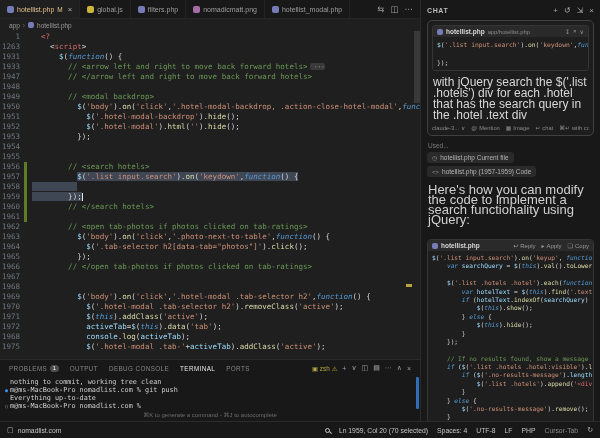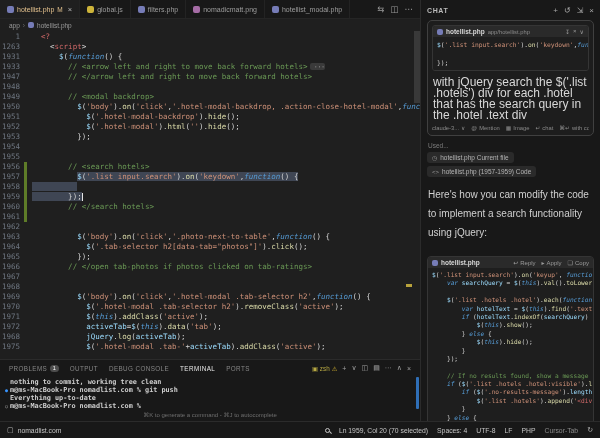--- a/index.html
+++ b/index.html
@@ -46,21 +46,21 @@
   
   .panel{height:62px;flex:none;border-top:1px solid #2b2b2b;background:#181818;display:flex;flex-direction:column;position:relative;}
   .ptabs{height:16px;display:flex;align-items:center;gap:11px;padding:0 9px;flex:none;}
   .ptab{font-size:6.3px;letter-spacing:.4px;color:#868686;display:flex;gap:3px;align-items:center;cursor:pointer;}
   .ptab.active{color:#e7e7e7;}
   .badge{background:#4d4d4d;color:#fff;border-radius:5px;padding:0 2.5px;font-size:5.5px;line-height:7px;}
   .ptools{margin-left:auto;display:flex;align-items:center;gap:5px;font-size:7px;color:#a0a0a0;}
   .zsh{color:#b8a943;display:flex;gap:2px;align-items:center;font-size:6.3px;}
   .warn{color:#ccab2e;}
   .term{flex:1;padding:2px 0 0 3px;font-family:"DejaVu Sans Mono",monospace;font-size:6.8px;line-height:8px;color:#cfcfcf;position:relative;overflow:hidden;}
-  .tl{display:flex;height:8px;font-weight:bold;}
+  .tl{display:flex;height:8px;}
   .mk{width:7px;flex:none;font-size:5px;line-height:8px;text-align:center;color:transparent;}
   .mk.blue{color:#3794ff;} .mk.dim{color:#9b9b9b;}
   .tt{white-space:pre;}
   .term-scroll{position:absolute;right:1px;top:1px;width:3px;height:32px;background:#2f6fb7;border-radius:1px;}
   .term-hint{height:11px;text-align:center;font-size:6px;color:#6f6f6f;flex:none;line-height:11px;}
 
   
   .statusbar{height:17px;flex:none;background:#181818;border-top:1px solid #2b2b2b;display:flex;align-items:center;padding:0 7px;font-size:6.8px;color:#c5c5c5;}
   .sb-left{display:flex;gap:4px;align-items:center;}
   .sb-right{margin-left:auto;display:flex;gap:9px;align-items:center;}
@@ -82,21 +82,21 @@
   .card-hicons{margin-left:auto;display:flex;gap:3px;color:#9a9a9a;font-size:6px;flex:none;}
   .card-code{padding:3px 4px;background:#1e1e1e;font-family:"DejaVu Sans Mono",monospace;overflow:hidden;}
   .card-code .cl{height:9px;line-height:9px;font-size:6.3px;}
   .user-msg{font-size:12px;line-height:11px;color:#d8d8d8;padding:2px 1px 4px;}
   .controls{display:flex;gap:6px;align-items:center;font-size:5.8px;color:#8a8a8a;white-space:nowrap;overflow:hidden;}
   .ctl{display:flex;gap:2px;align-items:center;}
   .used{font-size:6.5px;color:#7d7d7d;margin:6px 1px 3px;}
   .chips{display:flex;flex-direction:column;align-items:flex-start;gap:3px;}
   .chip{display:inline-flex;background:#2a2a2a;border-radius:3px;padding:2px 5px;font-size:6.5px;color:#b5b5b5;gap:3px;align-items:center;max-width:100%;white-space:nowrap;overflow:hidden;}
   .chip-ico{color:#9a9a9a;font-size:6px;}
-  .intro{font-size:10px;line-height:19px;color:#d0d0d0;margin:8px 1px 14px;}
+  .intro{font-size:13px;line-height:10px;color:#d0d0d0;margin:8px 1px 14px;}
   .cblock{border:1px solid #353535;border-radius:4px;overflow:hidden;flex:none;background:#1e1e1e;}
   .cblock-h{display:flex;align-items:center;gap:3px;background:#2a2a2a;padding:2px 4px;font-size:6.5px;}
   .cb-file{font-weight:bold;color:#d6d6d6;white-space:nowrap;}
   .cb-actions{margin-left:auto;display:flex;gap:6px;color:#9a9a9a;font-size:6px;flex:none;}
   .cb-act{display:flex;gap:2px;align-items:center;cursor:pointer;}
   .cblock-code{padding:3px 4px;overflow:hidden;font-family:"DejaVu Sans Mono",monospace;}
   .cblock-code .cl{height:8.4px;line-height:8.4px;font-size:6.2px;}
   .shimmer{height:5px;width:140px;background:#2e2e2e;border-radius:2.5px;margin:4px 0;flex:none;}
 </style>
 </head>
@@ -159,32 +159,32 @@
             <div class="cl"><span class="gut">1952</span><span class="chbar"></span><span class="txt"><span class="pn">            </span><span class="vr">$</span><span class="pn">(</span><span class="st">'.hotel-modal'</span><span class="pn">).</span><span class="fn">html</span><span class="pn">(</span><span class="st">''</span><span class="pn">).</span><span class="fn">hide</span><span class="pn">();</span></span></div>
             <div class="cl"><span class="gut">1953</span><span class="chbar"></span><span class="txt"><span class="pn">          });</span></span></div>
             <div class="cl"><span class="gut">1954</span><span class="chbar"></span></div>
             <div class="cl"><span class="gut">1955</span><span class="chbar"></span><span class="txt"></span></div>
             <div class="cl"><span class="gut">1956</span><span class="chbar on"></span><span class="txt"><span class="cm">        // &lt;search hotels&gt;</span></span></div>
             <div class="cl"><span class="gut">1957</span><span class="chbar on"></span><span class="txt"><span class="pn">          </span><span class="vr sl">$</span><span class="pn sl">(</span><span class="st sl">'.list input.search'</span><span class="pn sl">).</span><span class="fn sl">on</span><span class="pn sl">(</span><span class="st sl">'keydown'</span><span class="pn sl">,</span><span class="kw sl">function</span><span class="pn sl">() {</span></span></div>
             <div class="cl"><span class="gut">1958</span><span class="chbar on"></span><span class="txt"><span class="sl">          </span></span></div>
             <div class="cl"><span class="gut">1959</span><span class="chbar on"></span><span class="txt"><span class="pn sl">        });</span><span class="cur"></span></span></div>
             <div class="cl"><span class="gut">1960</span><span class="chbar on"></span><span class="txt"><span class="cm">        // &lt;/search hotels&gt;</span></span></div>
             <div class="cl"><span class="gut">1961</span><span class="chbar on"></span><span class="txt"></span></div>
-            <div class="cl"><span class="gut">1962</span><span class="chbar"></span></div>
+            <div class="cl"><span class="gut">1962</span><span class="chbar"></span><span class="txt"><span class="cm">        // &lt;open tab-photos if photos clicked on tab-ratings&gt;</span></span></div>
             <div class="cl"><span class="gut">1963</span><span class="chbar"></span><span class="txt"><span class="pn">          </span><span class="vr">$</span><span class="pn">(</span><span class="st">'body'</span><span class="pn">).</span><span class="fn">on</span><span class="pn">(</span><span class="st">'click'</span><span class="pn">,</span><span class="st">'.photo-next-to-table'</span><span class="pn">,</span><span class="kw">function</span><span class="pn">() {</span></span></div>
             <div class="cl"><span class="gut">1964</span><span class="chbar"></span><span class="txt"><span class="pn">            </span><span class="vr">$</span><span class="pn">(</span><span class="st">'.tab-selector h2[data-tab="photos"]'</span><span class="pn">).</span><span class="fn">click</span><span class="pn">();</span></span></div>
             <div class="cl"><span class="gut">1965</span><span class="chbar"></span><span class="txt"><span class="pn">          });</span></span></div>
             <div class="cl"><span class="gut">1966</span><span class="chbar"></span><span class="txt"><span class="cm">        // &lt;/open tab-photos if photos clicked on tab-ratings&gt;</span></span></div>
             <div class="cl"><span class="gut">1967</span><span class="chbar"></span><span class="txt"></span></div>
             <div class="cl"><span class="gut">1968</span><span class="chbar"></span></div>
             <div class="cl"><span class="gut">1969</span><span class="chbar"></span><span class="txt"><span class="pn">          </span><span class="vr">$</span><span class="pn">(</span><span class="st">'body'</span><span class="pn">).</span><span class="fn">on</span><span class="pn">(</span><span class="st">'click'</span><span class="pn">,</span><span class="st">'.hotel-modal .tab-selector h2'</span><span class="pn">,</span><span class="kw">function</span><span class="pn">() {</span></span></div>
             <div class="cl"><span class="gut">1970</span><span class="chbar"></span><span class="txt"><span class="pn">            </span><span class="vr">$</span><span class="pn">(</span><span class="st">'.hotel-modal .tab-selector h2'</span><span class="pn">).</span><span class="fn">removeClass</span><span class="pn">(</span><span class="st">'active'</span><span class="pn">);</span></span></div>
             <div class="cl"><span class="gut">1971</span><span class="chbar"></span><span class="txt"><span class="pn">            </span><span class="vr">$</span><span class="pn">(</span><span class="kw">this</span><span class="pn">).</span><span class="fn">addClass</span><span class="pn">(</span><span class="st">'active'</span><span class="pn">);</span></span></div>
             <div class="cl"><span class="gut">1972</span><span class="chbar"></span><span class="txt"><span class="pn">            </span><span class="vr">activeTab</span><span class="pn">=</span><span class="vr">$</span><span class="pn">(</span><span class="kw">this</span><span class="pn">).</span><span class="fn">data</span><span class="pn">(</span><span class="st">'tab'</span><span class="pn">);</span></span></div>
-            <div class="cl"><span class="gut">1968</span><span class="chbar"></span><span class="txt"><span class="pn">            </span><span class="vr">jQuery</span><span class="pn">.</span><span class="fn">log</span><span class="pn">(</span><span class="vr">activeTab</span><span class="pn">);</span></span></div>
+            <div class="cl"><span class="gut">1968</span><span class="chbar"></span><span class="txt"><span class="pn">            </span><span class="vr">console</span><span class="pn">.</span><span class="fn">log</span><span class="pn">(</span><span class="vr">activeTab</span><span class="pn">);</span></span></div>
             <div class="cl"><span class="gut">1975</span><span class="chbar"></span><span class="txt"><span class="pn">            </span><span class="vr">$</span><span class="pn">(</span><span class="st">'.hotel-modal .tab-'</span><span class="pn">+</span><span class="vr">activeTab</span><span class="pn">).</span><span class="fn">addClass</span><span class="pn">(</span><span class="st">'active'</span><span class="pn">);</span></span></div>
           </div>
         <div class="sb-thumb"></div>
         <div class="ruler-mark"></div>
       </div>
 
       <div class="panel">
         <div class="ptabs">
           <div class="ptab">
             <span>PROBLEMS</span>

